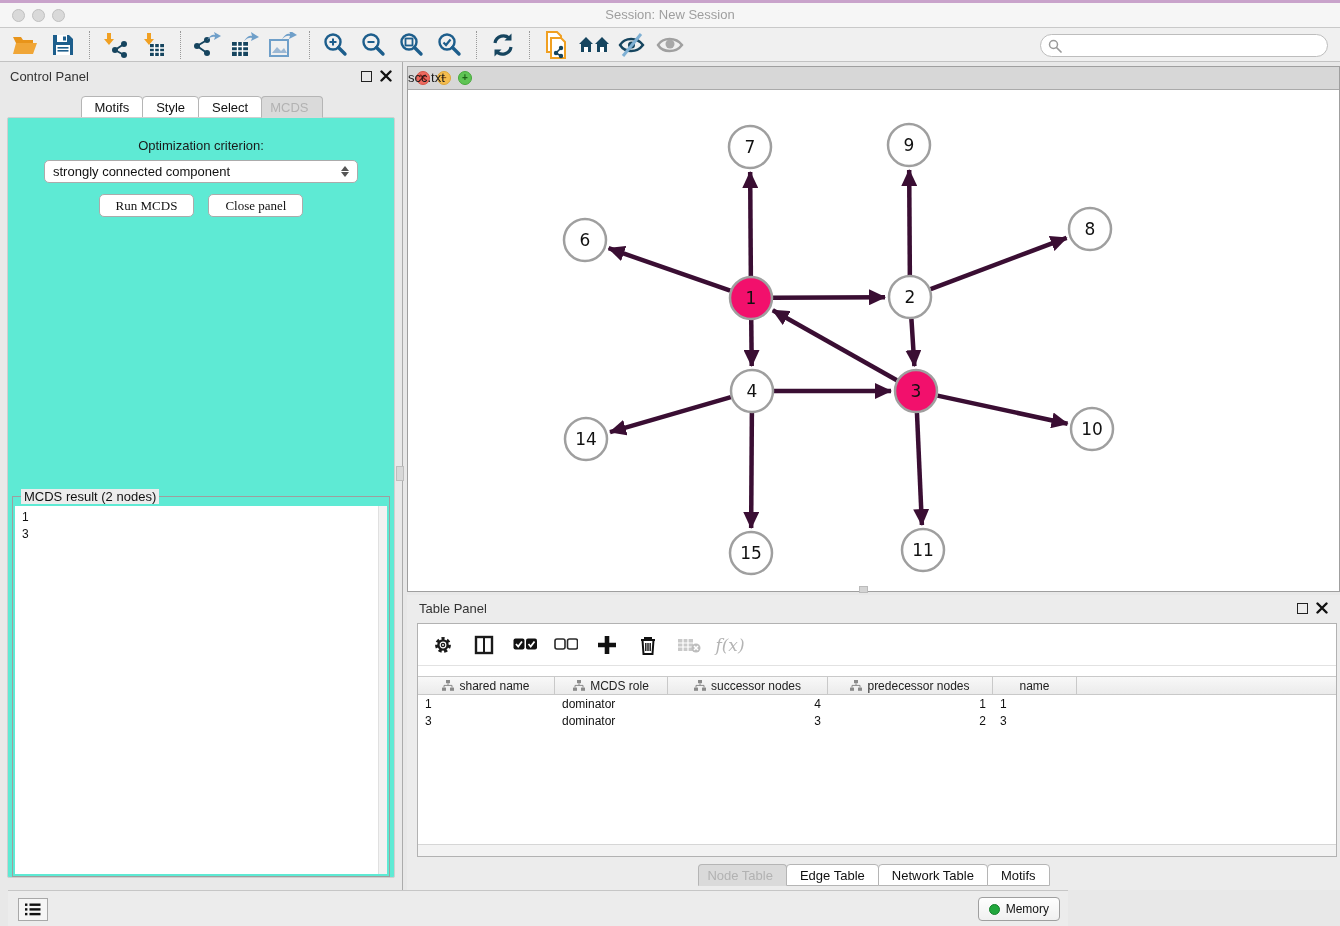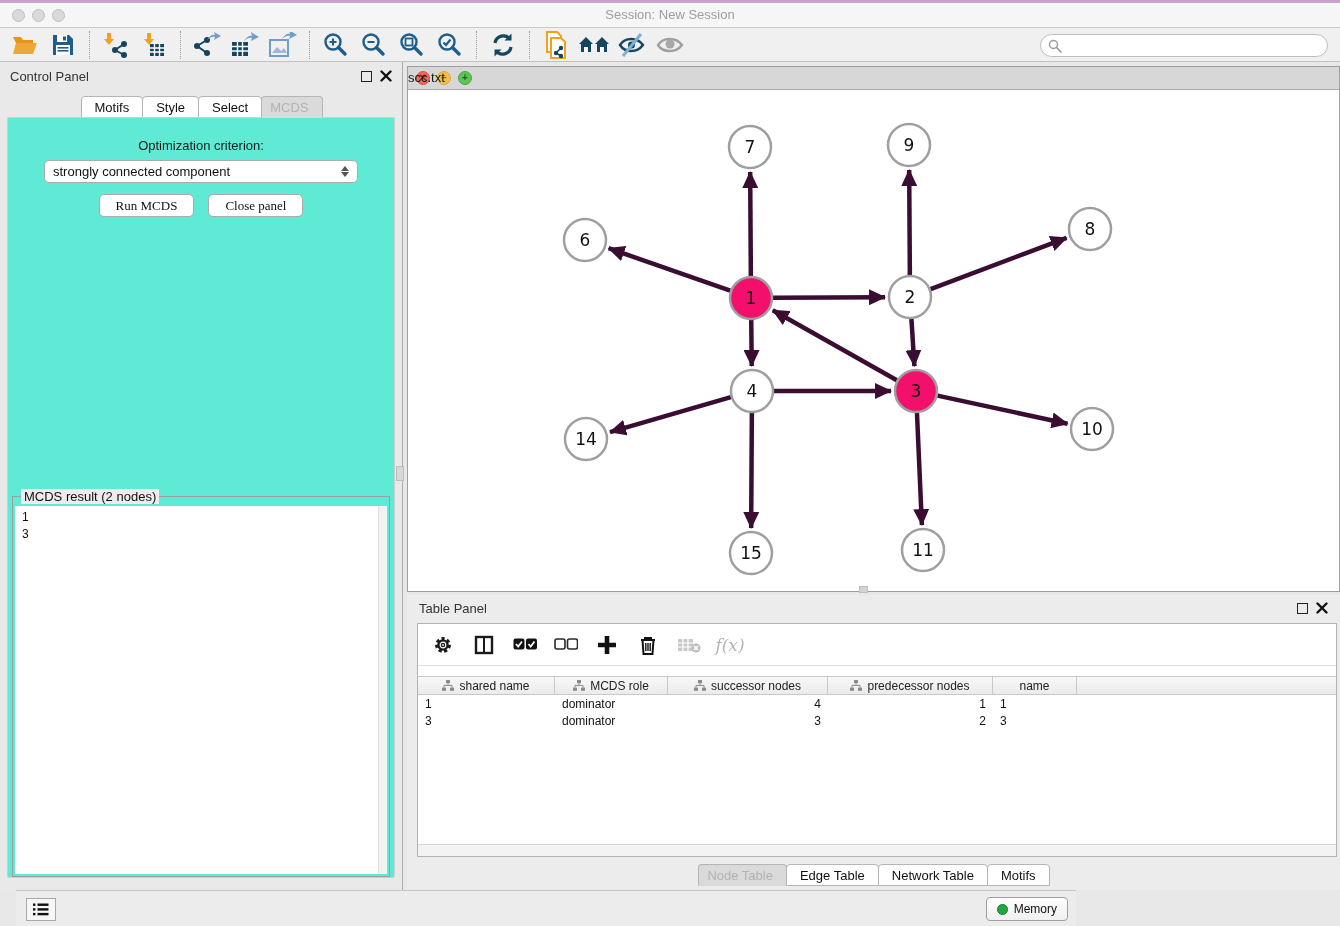--- a/index.html
+++ b/index.html
@@ -64,21 +64,21 @@
   .fx { font-family:"DejaVu Serif", serif; font-style:italic; font-size:17px; color:#b4b4b4; }
   .tp-table { position:absolute; left:0; top:52px; right:0; }
   .col-row { display:flex; height:19px; border-top:1px solid #c9c9c9; border-bottom:1px solid #c9c9c9; background:linear-gradient(#f8f8f8,#ebebeb); }
   .col-cell { display:flex; align-items:center; justify-content:center; gap:5px; font-size:12px; color:#222; border-right:1px solid #c9c9c9; height:100%; }
   .data-row { display:flex; height:17px; align-items:center; }
   .data-cell { font-size:12px; color:#111; padding:0 7px; overflow:hidden; }
   .tp-hscroll { position:absolute; left:0; right:0; bottom:0; height:12px; background:#f3f3f3; border-top:1px solid #d6d6d6; }
   .tp-tabs { position:absolute; left:0; right:0; bottom:4px; display:flex; justify-content:center; }
 
   
-  .status-bar { position:absolute; left:16px; top:890px; width:1060px; height:36px; background:#ececec; border-top:1px solid #c6c6c6; }
+  .status-bar { position:absolute; left:8px; top:890px; width:1060px; height:36px; background:#ececec; border-top:1px solid #c6c6c6; }
   .list-btn { position:absolute; left:10px; top:7px; width:30px; height:23px; background:#f6f6f6; border:1px solid #a8a8a8; display:flex; align-items:center; justify-content:center; }
   .memory-btn { position:absolute; right:8px; top:6px; height:24px; padding:0 10px; background:linear-gradient(#fefefe,#f0f0f0); border:1px solid #9f9f9f; border-radius:4px; display:flex; align-items:center; gap:6px; font-size:12px; color:#111; }
   .green-dot { width:11px; height:11px; border-radius:50%; background:#21a73d; border:1px solid #14802b; }
   .chev { width:0; height:0; border-left:4px solid transparent; border-right:4px solid transparent; }
   .chev-up { border-bottom:5px solid #555; }
   .chev-down { border-top:5px solid #555; }
 </style>
 </head>
 <body>
 

